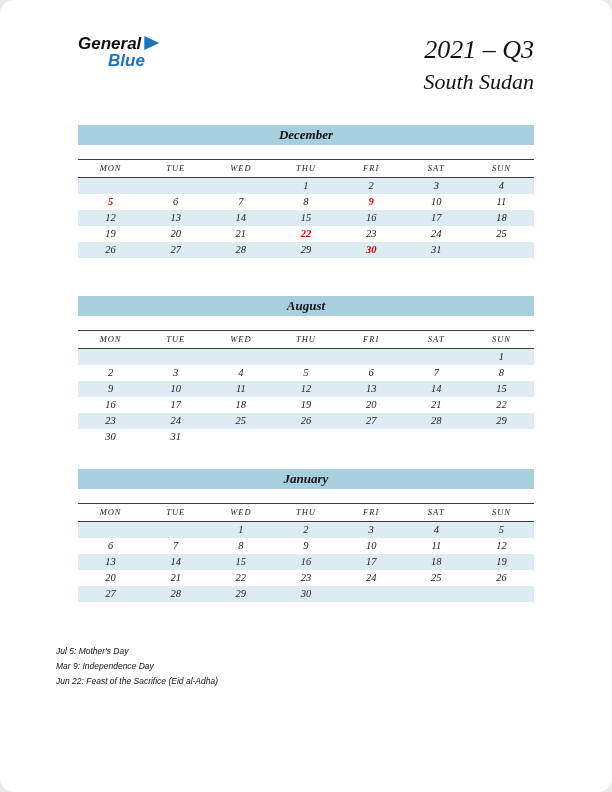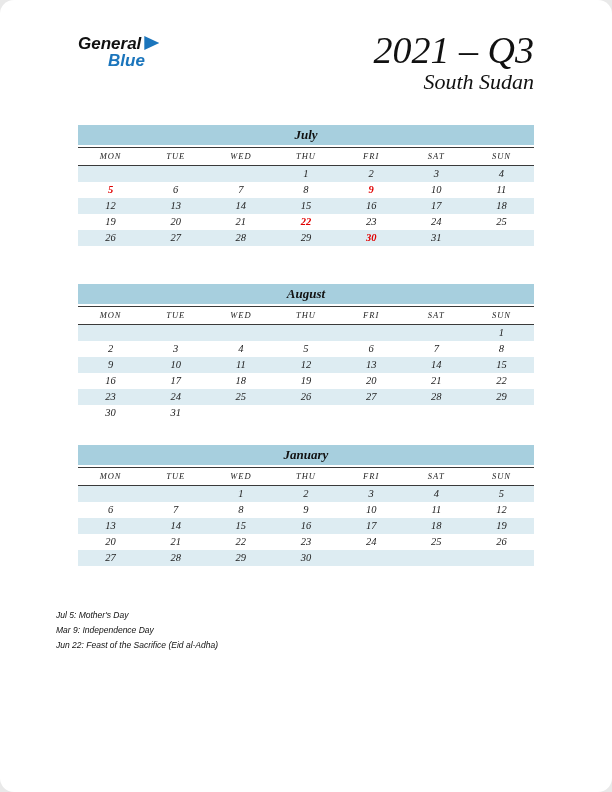--- a/index.html
+++ b/index.html
@@ -23,40 +23,40 @@
   }
   .logo { font-family:"Liberation Sans", sans-serif; font-weight:bold; font-size:17px; color:#111; }
   .logo-line1 { display:flex; align-items:flex-start; }
   .logo-tri {
     width:15px; height:14px; margin-left:3px; margin-top:2px;
     background:#1b75bc;
     clip-path:polygon(0 0, 100% 50%, 0 100%);
   }
   .logo-line2 { color:#1b75bc; padding-left:30px; margin-top:-3px; }
   .title-block { text-align:right; }
-  .title { font-size:38px; color:#111; line-height:32px; }
+  .title { font-size:26px; color:#111; line-height:32px; }
   .subtitle { font-size:22px; color:#111; margin-top:3px; }
   
   #months { padding:0 78px; margin-top:30px; }
   .month-block { }
   #months .month-block:nth-child(2) { margin-top:38px; }
   #months .month-block:nth-child(3) { margin-top:24px; }
   .month-title {
     background:#a7cfde;
     text-align:center;
     font-weight:bold;
     font-size:13px;
     height:20px; line-height:20px;
     color:#111;
   }
   .week-grid { display:grid; grid-template-columns:repeat(7, 1fr); }
   .weekday-header {
     border-top:1.5px solid #3a3a3a;
     border-bottom:1px solid #3a3a3a;
-    margin-top:2px;
+    margin-top:14px;
   }
   .weekday-cell {
     font-size:8.5px; letter-spacing:1px;
     height:17px; line-height:17px;
     text-align:center; color:#222;
   }
   .week-row { height:16px; }
   .week-row.tint { background:#ddecf2; }
   .day-cell {
     font-size:10.5px; line-height:16px;
@@ -86,21 +86,21 @@
       <div class="logo-line2">Blue</div>
     </div>
     <div class="title-block">
       <div class="title">2021 – Q3</div>
       <div class="subtitle">South Sudan</div>
     </div>
   </div>
 
   <div id="months">
       <div class="month-block">
-        <div class="month-title">July</div>
+        <div class="month-title">December</div>
         <div class="week-grid weekday-header">
           <div class="weekday-cell">MON</div>
           <div class="weekday-cell">TUE</div>
           <div class="weekday-cell">WED</div>
           <div class="weekday-cell">THU</div>
           <div class="weekday-cell">FRI</div>
           <div class="weekday-cell">SAT</div>
           <div class="weekday-cell">SUN</div>
         </div>
         <div class="week-grid week-row tint">

